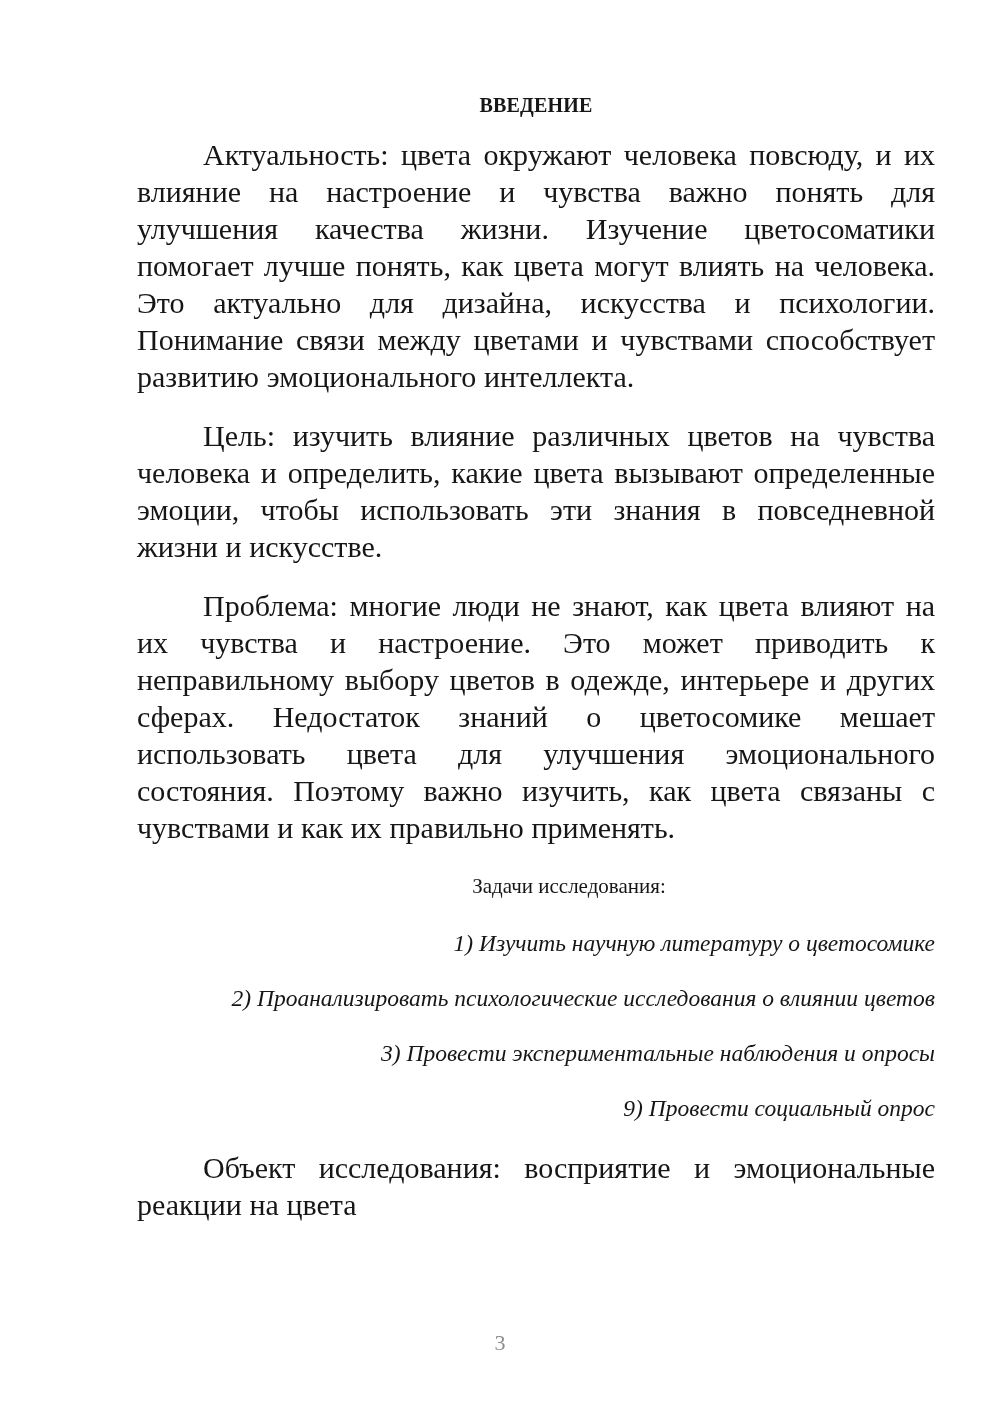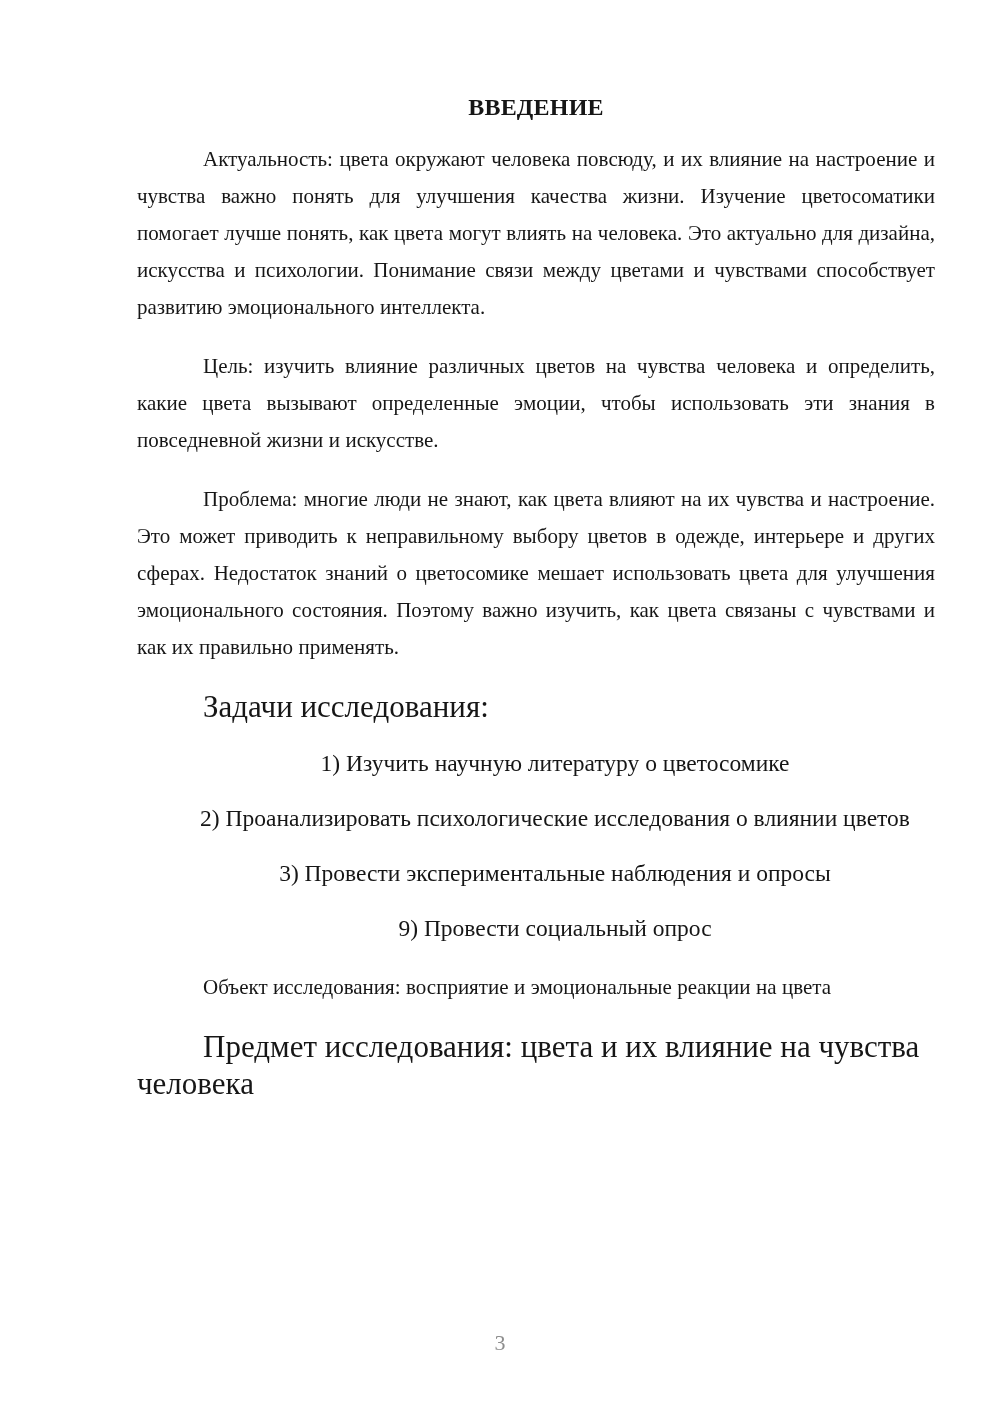--- a/index.html
+++ b/index.html
@@ -23,65 +23,66 @@
     position: absolute;
     left: 137px;
     top: 0;
     width: 798px;
   }
 
   .doc-title {
     margin: 0;
     padding-top: 93px;
     text-align: center;
-    font-size: 24px;
+    font-size: 20px;
     font-weight: bold;
     letter-spacing: 0.2px;
     line-height: 1.2;
   }
 
   .para {
     margin: 0;
     padding-top: 22px;
     text-align: justify;
     text-align-last: left;
-    font-size: 21px;
+    font-size: 30px;
     line-height: 37px;
     text-indent: 66px;
     hyphens: none;
     word-spacing: 0.2px;
   }
 
   .para.first-para {
     padding-top: 19px;
   }
 
   .lead-line {
     margin: 0;
     padding-top: 22px;
-    font-size: 31px;
+    font-size: 21px;
     line-height: 37px;
     text-indent: 66px;
-    text-align: left;
+    text-align: center;
   }
 
   .task-list {
     margin: 0;
     padding: 0;
     list-style: none;
   }
 
   .task-item {
     margin: 0;
     padding-top: 18px;
     padding-left: 38px;
     font-size: 23.5px;
     line-height: 37px;
-    text-align: center;
+    text-align: right;
     white-space: nowrap;
+    font-style: italic;
   }
 
   .task-item:first-child {
     padding-top: 20px;
   }
 
   .page-number {
     position: absolute;
     left: 0;
     top: 1330px;
@@ -111,21 +112,20 @@
 
     <ul class="task-list">
       <li class="task-item">1) Изучить научную литературу о цветосомике</li>
       <li class="task-item">2) Проанализировать психологические исследования о влиянии цветов</li>
       <li class="task-item">3) Провести экспериментальные наблюдения и опросы</li>
       <li class="task-item">9) Провести социальный опрос</li>
     </ul>
 
     <p class="para">Объект исследования: восприятие и эмоциональные реакции на цвета</p>
 
-    <p class="lead-line">Предмет исследования: цвета и их влияние на чувства человека</p>
 
 
 
   </div>
 
   <div class="page-number">3</div>
 
 </div>
 
 </body></html>

